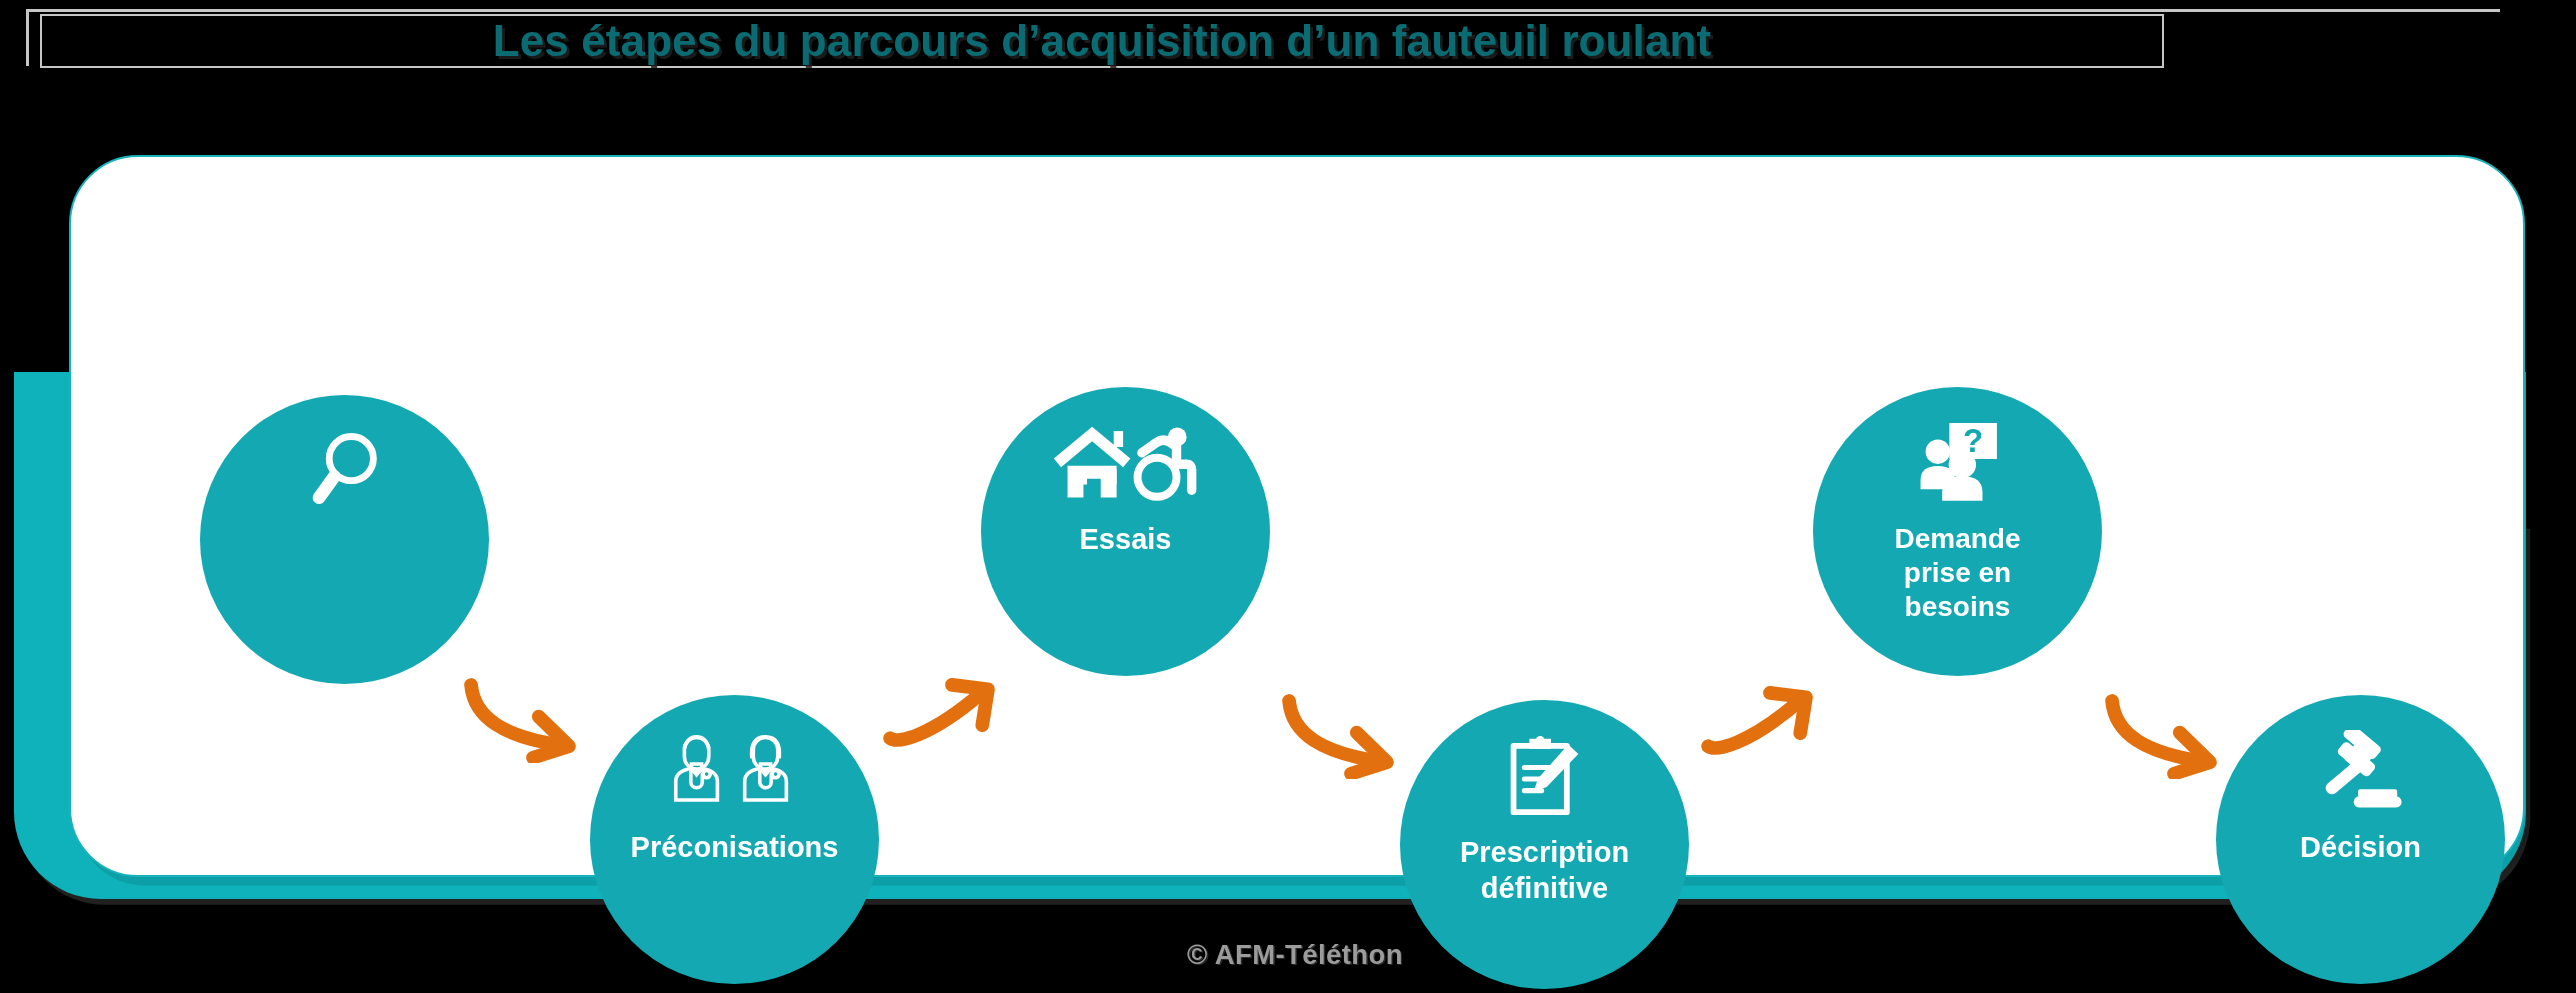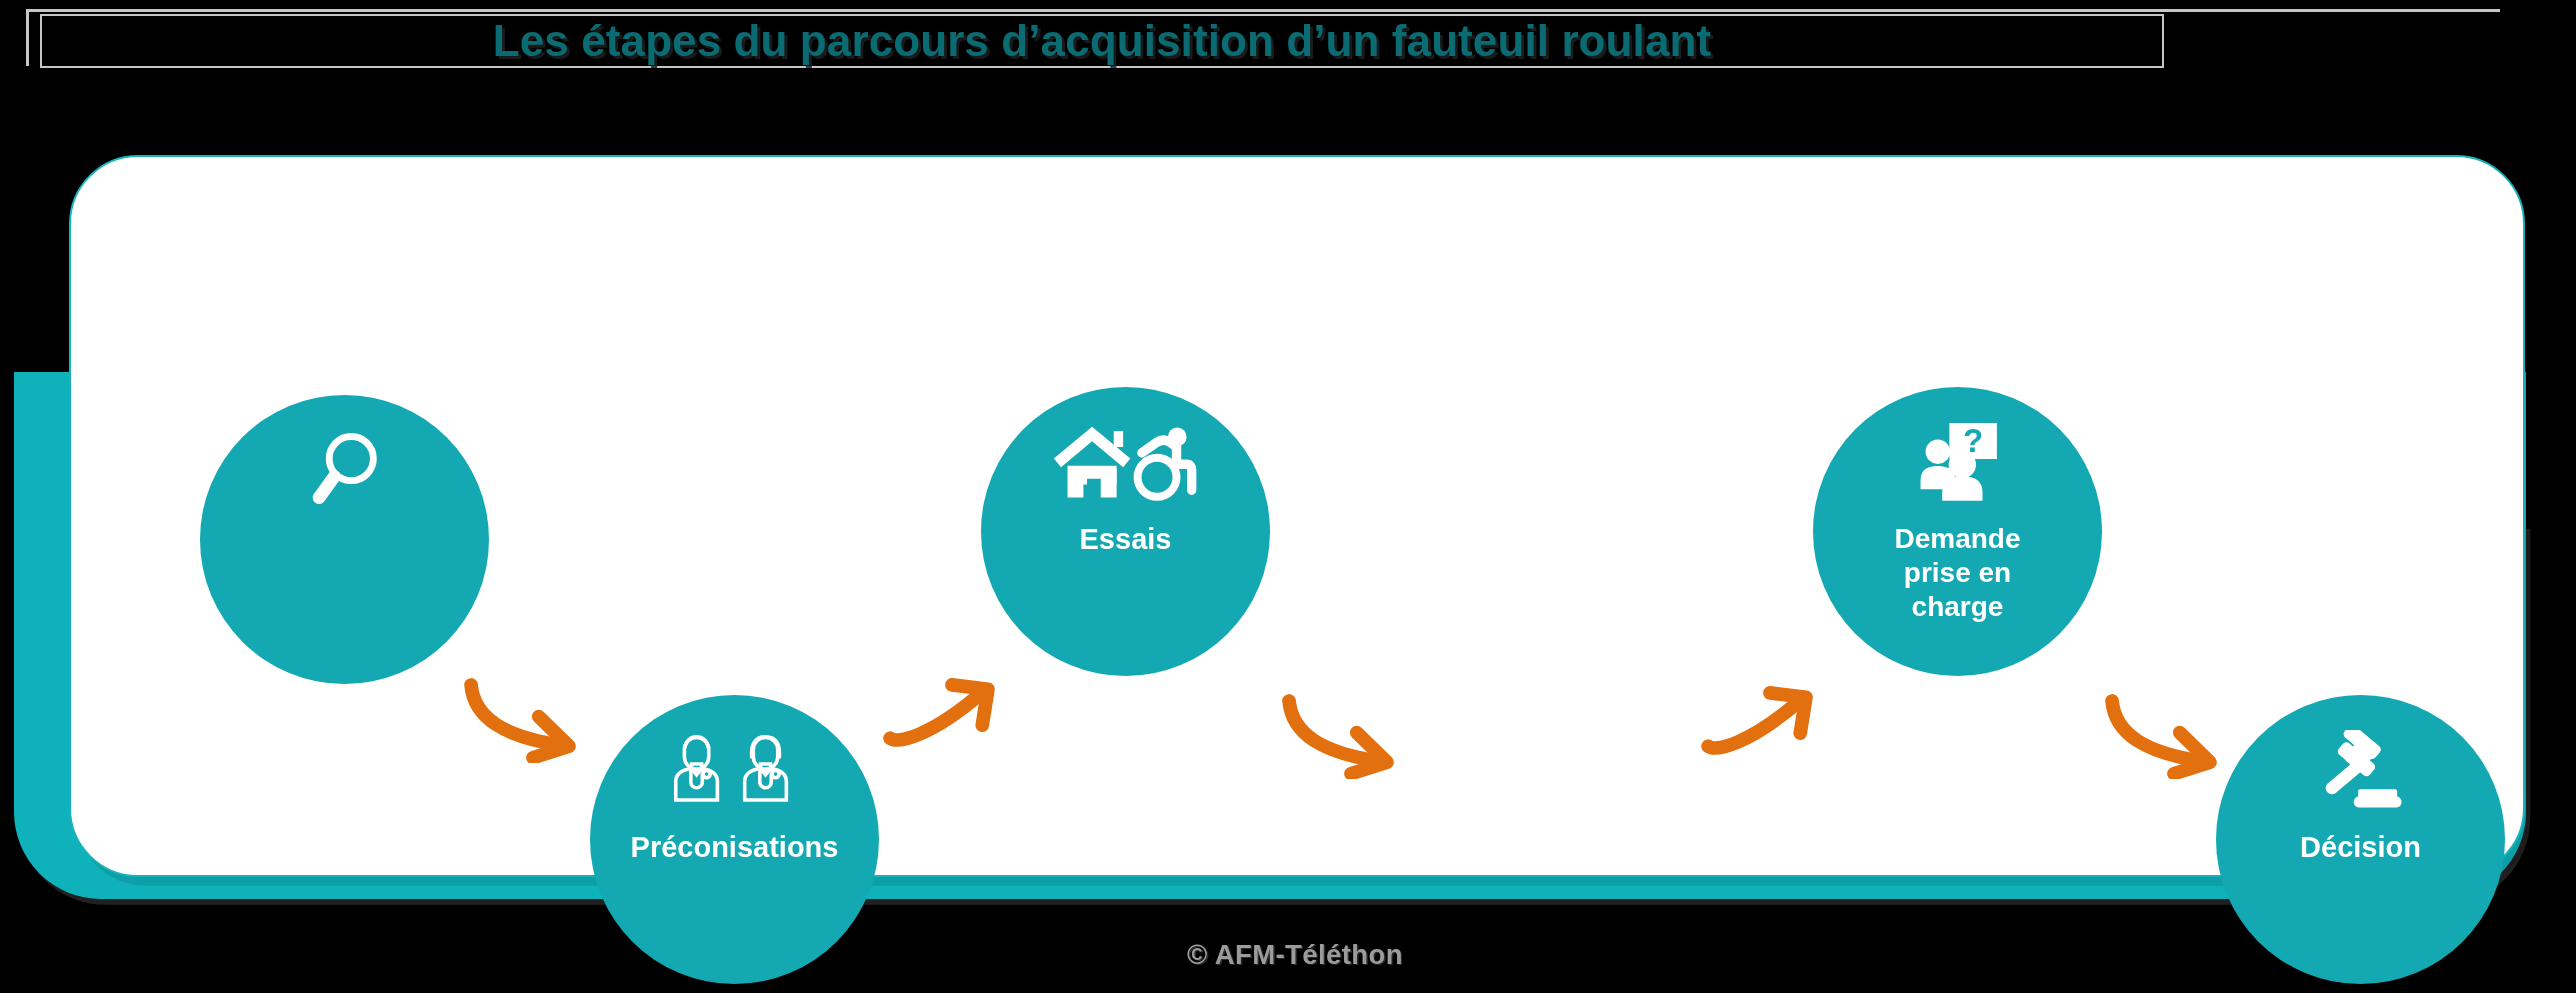--- a/index.html
+++ b/index.html
@@ -263,41 +263,66 @@
               <path d="M127 44 l 20 -14 q10 -7 20 0 l 8 6 v24 h14 q7 0 7 8 v28" stroke="#ffffff" stroke-width="13" fill="none" stroke-linecap="round"></path>
               <circle cx="148" cy="78" r="27" fill="none" stroke="#ffffff" stroke-width="11"></circle>
             </g>
           </svg>
         </div>
         <div class="step-label">
           <span>Essais</span>
         </div>
       </div>
 
+      <div class="step-circle" id="step-3">
+        <div class="step-icon">
+          <svg width="85" height="85" viewBox="0 0 110 118" fill="none">
+            <g stroke="#ffffff" stroke-width="8" fill="none" stroke-linejoin="round">
+              <path d="M12 18 h74 v92 h-74 z"></path>
+            </g>
+            <g fill="#ffffff">
+              <path d="M34 8 h30 v14 h-30 z"></path>
+              <circle cx="49" cy="10" r="6"></circle>
+            </g>
+            <g stroke="#ffffff" stroke-width="7" stroke-linecap="round">
+              <path d="M27 48 h40"></path>
+              <path d="M27 64 h32"></path>
+              <path d="M27 80 h24"></path>
+            </g>
+            <g fill="#ffffff">
+              <path d="M88 16 l14 13 l-44 46 l-18 6 l6 -18 z"></path>
+            </g>
+          </svg>
+        </div>
+        <div class="step-label">
+          <span>Prescription</span><br>
+          <span>définitive</span>
+        </div>
+      </div>
 
       <div class="step-circle" id="step-4">
         <div class="step-icon">
           <svg width="90" height="85" viewBox="0 0 120 118" fill="none">
             <g fill="#ffffff">
 
               <path d="M48 4 h66 v50 h-46 l-14 16 l2 -16 h-8 z"></path>
 
               <circle cx="32" cy="44" r="17"></circle>
               <path d="M8 96 v-12 q0 -20 24 -20 q24 0 24 20 v12 z"></path>
 
               <circle cx="66" cy="62" r="19"></circle>
               <path d="M38 112 v-12 q0 -22 28 -22 q28 0 28 22 v12 z"></path>
             </g>
             <text x="81" y="44" font-family="Liberation Sans, sans-serif" font-size="46" font-weight="bold" fill="#14a9b2" text-anchor="middle">?</text>
           </svg>
         </div>
         <div class="step-label three-line">
           <span>Demande</span><br>
           <span>prise en</span><br>
-          <span>charge</span>
+          <span>besoins</span>
         </div>
       </div>
 
       <div class="step-circle" id="step-5">
         <div class="step-icon">
           <svg width="90" height="81" viewBox="0 0 120 112" fill="none">
             <g fill="#ffffff">
 
               <rect x="34" y="6" width="56" height="21" rx="6" transform="rotate(40 62 16)"></rect>
               <rect x="26" y="30" width="56" height="21" rx="6" transform="rotate(40 54 40)"></rect>

